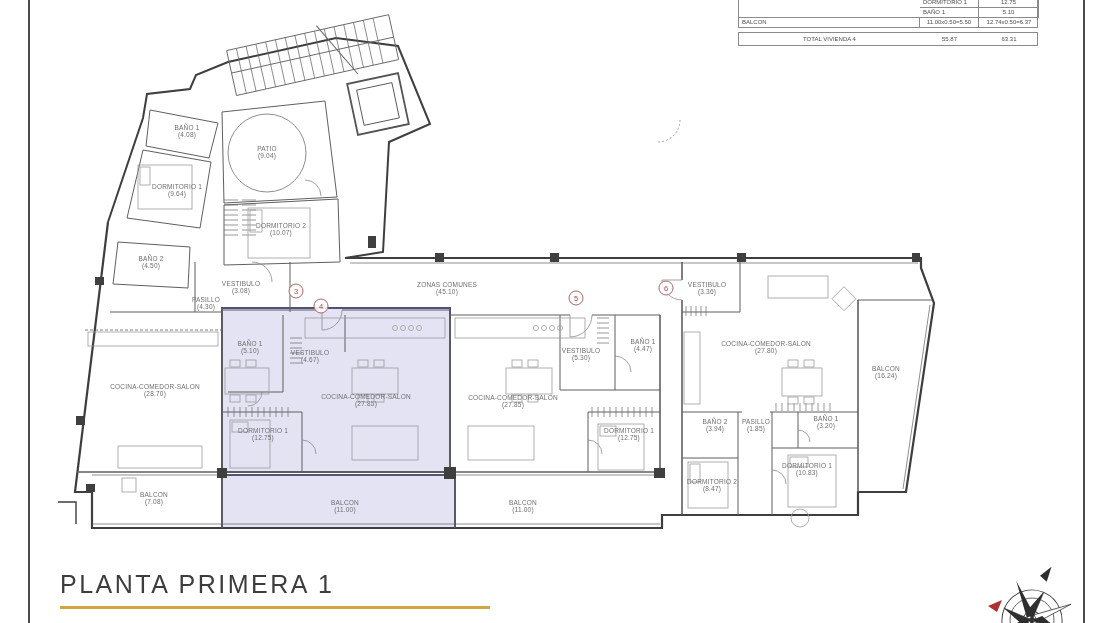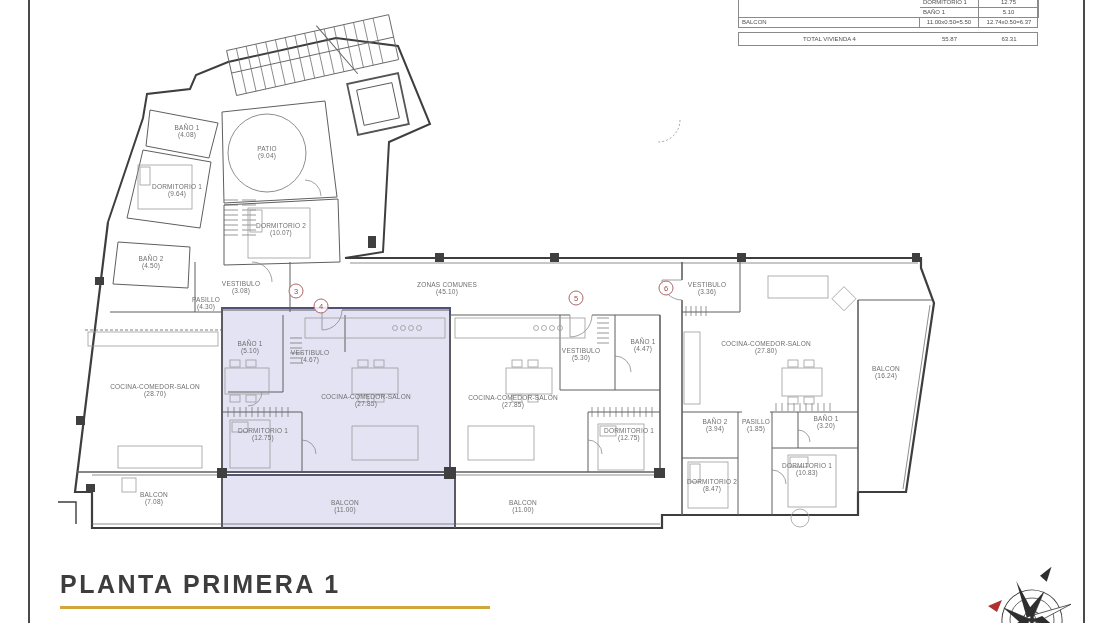--- a/index.html
+++ b/index.html
@@ -25,21 +25,21 @@
   #plan-wrap{position:absolute;left:0;top:0;width:1110px;height:623px;}
   .room-label{position:absolute;transform:translate(-50%,-50%);text-align:center;
               color:#6e6e6e;font-size:6.5px;line-height:7px;letter-spacing:0.2px;pointer-events:none;}
   .room-label .rn{white-space:nowrap;}
   .unit-badge{position:absolute;width:13px;height:13px;border:1px solid #b06767;border-radius:50%;
               transform:translate(-50%,-50%);background:rgba(255,255,255,0.85);
               color:#a04a4a;font-size:7.5px;line-height:13px;text-align:center;}
 
   
   #title-block{position:absolute;left:60px;top:570px;width:600px;}
-  #plan-title{font-size:25px;letter-spacing:2.5px;color:#3d3d3d;font-weight:700;}
+  #plan-title{font-size:25px;letter-spacing:2.5px;color:#3d3d3d;font-weight:400;}
   #title-underline{margin-top:7px;width:430px;height:2.5px;}
 
   #compass{position:absolute;left:980px;top:562px;width:104px;height:61px;overflow:hidden;}
 </style>
 </head>
 <body>
 
 <div id="border-left" class="page-border"></div>
 <div id="border-right" class="page-border"></div>
 

